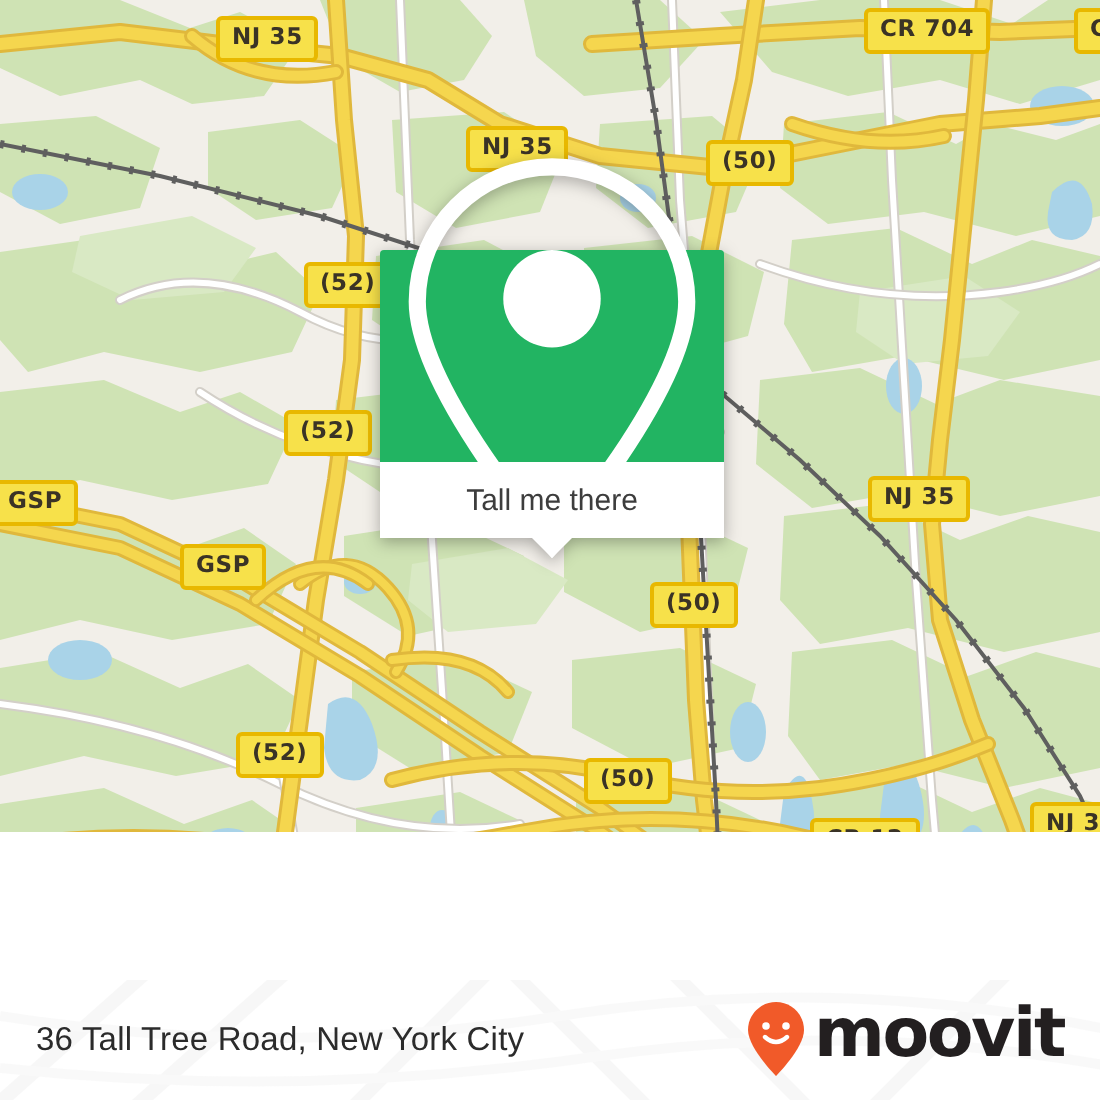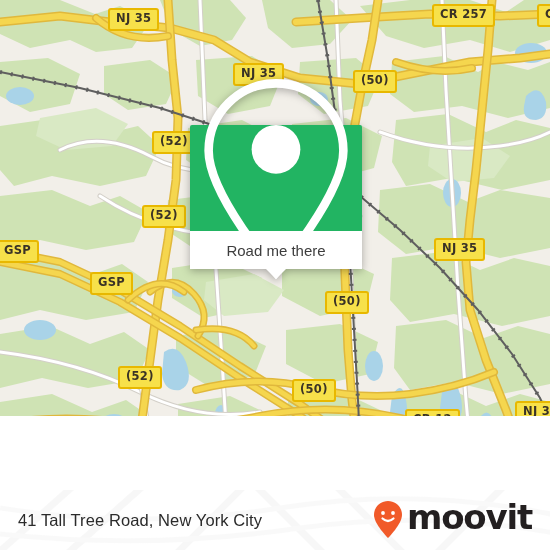--- a/index.html
+++ b/index.html
@@ -266,21 +266,21 @@
       <g>
         <path class="rail" d="M0,72 L80,88 L160,108 L240,134 L310,164 L360,196 L400,230 L440,268 L478,310 L512,354 L540,398 L550,420"></path>
         <path class="railtick" d="M0,72 L80,88 L160,108 L240,134 L310,164 L360,196 L400,230 L440,268 L478,310 L512,354 L540,398 L550,420"></path>
         <path class="rail" d="M318,0 L328,60 L336,120 L344,190 L350,260 L354,330 L358,400 L362,490"></path>
         <path class="railtick" d="M318,0 L328,60 L336,120 L344,190 L350,260 L354,330 L358,400 L362,490"></path>
       </g>
     </svg>
 
     <div id="shield-layer">
         <div class="shield" style="left: 108px; top: 8px;">NJ 35</div>
-        <div class="shield" style="left: 432px; top: 4px;">CR 257</div>
+        <div class="shield" style="left: 432px; top: 4px;">CR 704</div>
         <div class="shield" style="left: 537px; top: 4px;">C</div>
         <div class="shield" style="left: 233px; top: 63px;">NJ 35</div>
         <div class="shield" style="left: 353px; top: 70px;">(50)</div>
         <div class="shield" style="left: 152px; top: 131px;">(52)</div>
         <div class="shield" style="left: 142px; top: 205px;">(52)</div>
         <div class="shield" style="left: -4px; top: 240px;">GSP</div>
         <div class="shield" style="left: 90px; top: 272px;">GSP</div>
         <div class="shield" style="left: 434px; top: 238px;">NJ 35</div>
         <div class="shield" style="left: 325px; top: 291px;">(50)</div>
         <div class="shield" style="left: 118px; top: 366px;">(52)</div>
@@ -290,21 +290,21 @@
       </div>
 
     <div id="popup">
       <div id="popup-head">
         <svg width="60" height="74" viewBox="0 0 60 74">
           <path d="M30 4 C17 4 6.5 14.5 6.5 27.5 C6.5 43 30 70 30 70 C30 70 53.5 43 53.5 27.5 C53.5 14.5 43 4 30 4 Z" fill="none" stroke="#ffffff" stroke-width="3"></path>
           <circle cx="30" cy="27" r="8.5" fill="#ffffff"></circle>
         </svg>
       </div>
       <div id="popup-body">
-        <span id="popup-label">Road me there</span>
+        <span id="popup-label">Tall me there</span>
         <div id="popup-tail"></div>
       </div>
     </div>
 
   </div>
 
   <div id="footer">
     <svg id="footer-watermark" viewBox="0 0 550 60">
       <g stroke="#e6e6e6" stroke-width="7" fill="none">
         <path d="M-10,70 L80,-10"></path>
@@ -314,21 +314,21 @@
         <path d="M330,-10 L410,70"></path>
         <path d="M430,70 L510,-10"></path>
       </g>
       <g stroke="#eeeeee" stroke-width="5" fill="none">
         <path d="M0,18 q140,22 280,0 q140,-22 280,8"></path>
         <path d="M0,44 q150,16 300,-6 q130,-18 260,6"></path>
       </g>
     </svg>
 
     <div id="footer-inner">
-      <span id="address">41 Tall Tree Road, New York City</span>
+      <span id="address">36 Tall Tree Road, New York City</span>
       <div id="brand">
         <svg width="30" height="40" viewBox="0 0 30 40">
           <path d="M15 1 C7.2 1 1 7.2 1 15 C1 24 15 38 15 38 C15 38 29 24 29 15 C29 7.2 22.8 1 15 1 Z" fill="#f15a29"></path>
           <circle cx="10" cy="13" r="1.9" fill="#ffffff"></circle>
           <circle cx="20" cy="13" r="1.9" fill="#ffffff"></circle>
           <path d="M9.5 18.5 q5.5 5 11 0" fill="none" stroke="#ffffff" stroke-width="2.2" stroke-linecap="round"></path>
         </svg>
         <span id="brand-wordmark">moovit</span>
       </div>
     </div>

